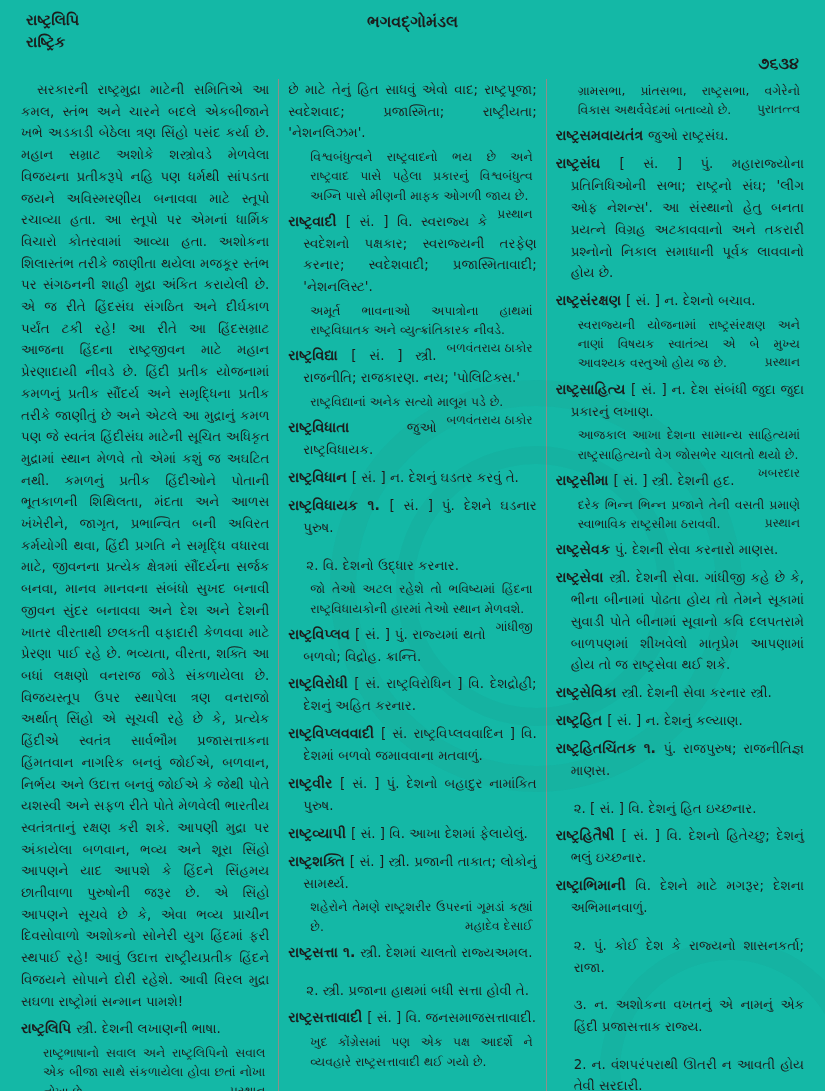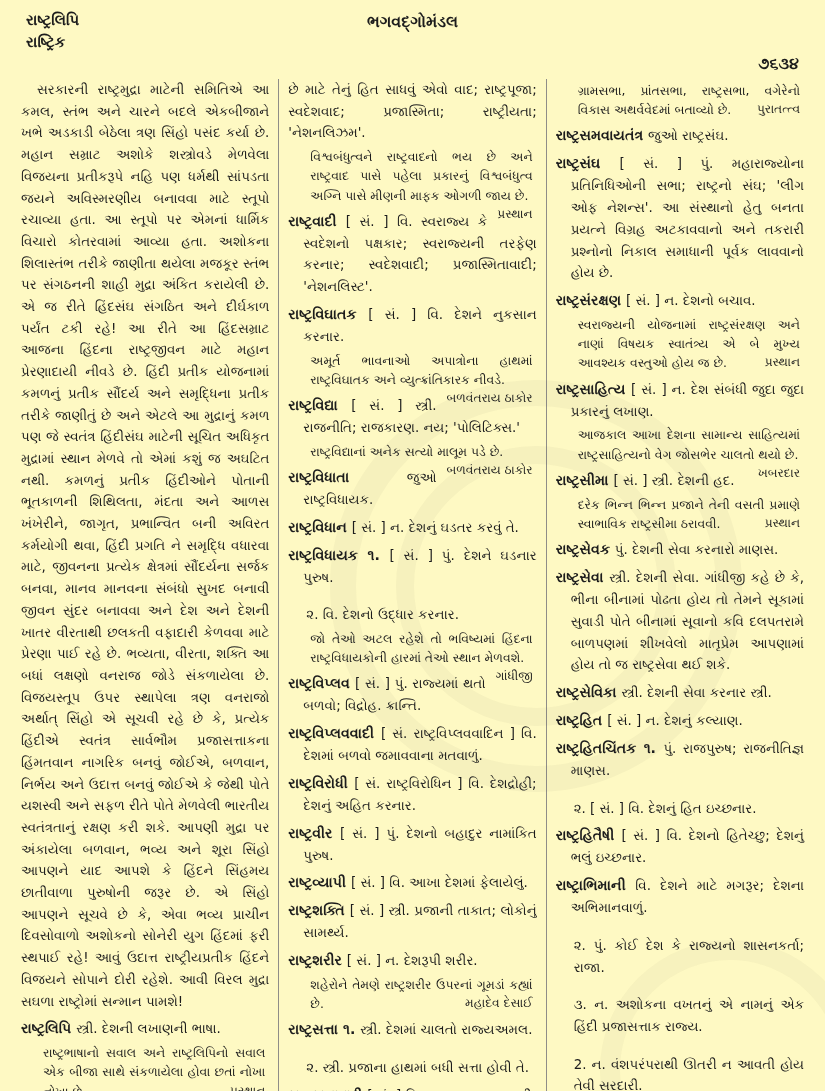--- a/index.html
+++ b/index.html
@@ -4,21 +4,21 @@
 <style>
   html,body{margin:0;padding:0;}
   body{
     width:825px;height:1091px;
     background:#e9e7e2;
     font-family:"DejaVu Sans","Liberation Sans",sans-serif;
   }
   .page{
     position:relative;
     width:825px;height:1091px;
-    background:#fef9c3;
+    background:#14b8a6;
     color:#1c1c1c;
     overflow:hidden;
     box-sizing:border-box;
   }
   
   .watermark{
     position:absolute;left:330px;top:380px;width:360px;height:360px;
     border:26px solid rgba(60,60,60,0.045);
     border-radius:50%;
     pointer-events:none;
@@ -87,36 +87,34 @@
   <main class="columns">
     <section class="col">
         <p class="body-text">સરકારની રાષ્ટ્રમુદ્રા માટેની સમિતિએ આ કમલ, સ્તંભ અને ચારને બદલે એકબીજાને ખભે અડકાડી બેઠેલા ત્રણ સિંહો પસંદ કર્યા છે. મહાન સમ્રાટ અશોકે શસ્ત્રોવડે મેળવેલા વિજયના પ્રતીકરૂપે નહિ પણ ધર્મથી સાંપડતા જયને અવિસ્મરણીય બનાવવા માટે સ્તૂપો રચાવ્યા હતા. આ સ્તૂપો પર એમનાં ધાર્મિક વિચારો કોતરવામાં આવ્યા હતા. અશોકના શિલાસ્તંભ તરીકે જાણીતા થયેલા મજકૂર સ્તંભ પર સંગઠનની શાહી મુદ્રા અંકિત કરાયેલી છે. એ જ રીતે હિંદસંઘ સંગઠિત અને દીર્ઘકાળ પર્યંત ટકી રહે! આ રીતે આ હિંદસમ્રાટ આજના હિંદના રાષ્ટ્રજીવન માટે મહાન પ્રેરણાદાયી નીવડે છે. હિંદી પ્રતીક યોજનામાં કમળનું પ્રતીક સૌંદર્ય અને સમૃદ્ધિના પ્રતીક તરીકે જાણીતું છે અને એટલે આ મુદ્રાનું કમળ પણ જે સ્વતંત્ર હિંદીસંઘ માટેની સૂચિત અધિકૃત મુદ્રામાં સ્થાન મેળવે તો એમાં કશું જ અઘટિત નથી. કમળનું પ્રતીક હિંદીઓને પોતાની ભૂતકાળની શિથિલતા, મંદતા અને આળસ ખંખેરીને, જાગૃત, પ્રભાન્વિત બની અવિરત કર્મયોગી થવા, હિંદી પ્રગતિ ને સમૃદ્ધિ વધારવા માટે, જીવનના પ્રત્યેક ક્ષેત્રમાં સૌંદર્યના સર્જક બનવા, માનવ માનવના સંબંધો સુખદ બનાવી જીવન સુંદર બનાવવા અને દેશ અને દેશની ખાતર વીરતાથી છલકતી વફાદારી કેળવવા માટે પ્રેરણા પાઈ રહે છે. ભવ્યતા, વીરતા, શક્તિ આ બધાં લક્ષણો વનરાજ જોડે સંકળાયેલા છે. વિજયસ્તૂપ ઉપર સ્થાપેલા ત્રણ વનરાજો અર્થાત્ સિંહો એ સૂચવી રહે છે કે, પ્રત્યેક હિંદીએ સ્વતંત્ર સાર્વભૌમ પ્રજાસત્તાકના હિંમતવાન નાગરિક બનવું જોઈએ, બળવાન, નિર્ભય અને ઉદાત્ત બનવું જોઈએ કે જેથી પોતે યશસ્વી અને સફળ રીતે પોતે મેળવેલી ભારતીય સ્વતંત્રતાનું રક્ષણ કરી શકે. આપણી મુદ્રા પર અંકાયેલા બળવાન, ભવ્ય અને શૂરા સિંહો આપણને યાદ આપશે કે હિંદને સિંહમય છાતીવાળા પુરુષોની જરૂર છે. એ સિંહો આપણને સૂચવે છે કે, એવા ભવ્ય પ્રાચીન દિવસોવાળો અશોકનો સોનેરી યુગ હિંદમાં ફરી સ્થપાઈ રહે! આવું ઉદાત્ત રાષ્ટ્રીયપ્રતીક હિંદને વિજયને સોપાને દોરી રહેશે. આવી વિરલ મુદ્રા સઘળા રાષ્ટ્રોમાં સન્માન પામશે!</p>
         <p class="entry"><span class="head">રાષ્ટ્રલિપિ </span>સ્ત્રી. દેશની લખાણની ભાષા.</p>
         <div class="quote"><span>રાષ્ટ્રભાષાનો સવાલ અને રાષ્ટ્રલિપિનો સવાલ એક બીજા સાથે સંકળાયેલા હોવા છતાં નોખા નોખા છે. </span><span class="attr">પ્રસ્થાન</span></div>
       </section>
     <section class="col">
         <p class="body-text body-cont">છે માટે તેનું હિત સાધવું એવો વાદ; રાષ્ટ્રપૂજા; સ્વદેશવાદ; પ્રજાસ્મિતા; રાષ્ટ્રીયતા; 'નેશનલિઝમ'.</p>
         <div class="quote"><span>વિશ્વબંધુત્વને રાષ્ટ્રવાદનો ભય છે અને રાષ્ટ્રવાદ પાસે પહેલા પ્રકારનું વિશ્વબંધુત્વ અગ્નિ પાસે મીણની માફક ઓગળી જાય છે. </span><span class="attr">પ્રસ્થાન</span></div>
         <p class="entry"><span class="head">રાષ્ટ્રવાદી </span>[ સં. ] વિ. સ્વરાજ્ય કે સ્વદેશનો પક્ષકાર; સ્વરાજ્યની તરફેણ કરનાર; સ્વદેશવાદી; પ્રજાસ્મિતાવાદી; 'નેશનલિસ્ટ'.</p>
-        <p class="entry"><span class="head">રાષ્ટ્રવિઘાતક </span>[ સં. ] વિ. દેશને નુકસાન કરનાર.</p>
         <div class="quote"><span>અમૂર્ત ભાવનાઓ અપાત્રોના હાથમાં રાષ્ટ્રવિઘાતક અને વ્યુત્ક્રાંતિકારક નીવડે. </span><span class="attr">બળવંતરાય ઠાકોર</span></div>
         <p class="entry"><span class="head">રાષ્ટ્રવિદ્યા </span>[ સં. ] સ્ત્રી. રાજનીતિ; રાજકારણ. નય; 'પોલિટિક્સ.'</p>
         <div class="quote"><span>રાષ્ટ્રવિદ્યાનાં અનેક સત્યો માલૂમ પડે છે. </span><span class="attr">બળવંતરાય ઠાકોર</span></div>
         <p class="entry"><span class="head">રાષ્ટ્રવિધાતા </span>જુઓ રાષ્ટ્રવિધાયક.</p>
         <p class="entry"><span class="head">રાષ્ટ્રવિધાન </span>[ સં. ] ન. દેશનું ઘડતર કરવું તે.</p>
         <p class="entry"><span class="head">રાષ્ટ્રવિધાયક ૧. </span>[ સં. ] પું. દેશને ઘડનાર પુરુષ.</p>
         <p class="sense">૨. વિ. દેશનો ઉદ્ધાર કરનાર.</p>
         <div class="quote"><span>જો તેઓ અટલ રહેશે તો ભવિષ્યમાં હિંદના રાષ્ટ્રવિધાયકોની હારમાં તેઓ સ્થાન મેળવશે. </span><span class="attr">ગાંધીજી</span></div>
         <p class="entry"><span class="head">રાષ્ટ્રવિપ્લવ </span>[ સં. ] પું. રાજ્યમાં થતો બળવો; વિદ્રોહ. ક્રાન્તિ.</p>
+        <p class="entry"><span class="head">રાષ્ટ્રવિરોધી </span>[ સં. રાષ્ટ્રવિરોધિન ] વિ. દેશદ્રોહી; દેશનું અહિત કરનાર.</p>
         <p class="entry"><span class="head">રાષ્ટ્રવિપ્લવવાદી </span>[ સં. રાષ્ટ્રવિપ્લવવાદિન ] વિ. દેશમાં બળવો જમાવવાના મતવાળું.</p>
-        <p class="entry"><span class="head">રાષ્ટ્રવિરોધી </span>[ સં. રાષ્ટ્રવિરોધિન ] વિ. દેશદ્રોહી; દેશનું અહિત કરનાર.</p>
         <p class="entry"><span class="head">રાષ્ટ્રવીર </span>[ સં. ] પું. દેશનો બહાદુર નામાંકિત પુરુષ.</p>
         <p class="entry"><span class="head">રાષ્ટ્રવ્યાપી </span>[ સં. ] વિ. આખા દેશમાં ફેલાયેલું.</p>
         <p class="entry"><span class="head">રાષ્ટ્રશક્તિ </span>[ સં. ] સ્ત્રી. પ્રજાની તાકાત; લોકોનું સામર્થ્ય.</p>
-        <p class="entry"><span class="head">રાષ્ટ્રશરીર </span>[ સં. ] ન. દેશરૂપી શરીર.</p>
         <div class="quote"><span>શહેરોને તેમણે રાષ્ટ્રશરીર ઉપરનાં ગૂમડાં કહ્યાં છે. </span><span class="attr">મહાદેવ દેસાઈ</span></div>
         <p class="entry"><span class="head">રાષ્ટ્રસત્તા ૧. </span>સ્ત્રી. દેશમાં ચાલતો રાજ્યઅમલ.</p>
         <p class="sense">૨. સ્ત્રી. પ્રજાના હાથમાં બધી સત્તા હોવી તે.</p>
         <p class="entry"><span class="head">રાષ્ટ્રસત્તાવાદી </span>[ સં. ] વિ. જનસમાજસત્તાવાદી.</p>
         <div class="quote"><span>ખુદ કોંગ્રેસમાં પણ એક પક્ષ આદર્શે ને વ્યવહારે રાષ્ટ્રસત્તાવાદી થઈ ગયો છે. </span></div>
       </section>
     <section class="col">
         <div class="quote"><span>ગ્રામસભા, પ્રાંતસભા, રાષ્ટ્રસભા, વગેરેનો વિકાસ અથર્વવેદમાં બતાવ્યો છે. </span><span class="attr">પુરાતત્ત્વ</span></div>
         <p class="entry"><span class="head">રાષ્ટ્રસમવાયતંત્ર </span>જુઓ રાષ્ટ્રસંઘ.</p>
         <p class="entry"><span class="head">રાષ્ટ્રસંઘ </span>[ સં. ] પું. મહારાજ્યોના પ્રતિનિધિઓની સભા; રાષ્ટ્રનો સંઘ; 'લીગ ઓફ નેશન્સ'. આ સંસ્થાનો હેતુ બનતા પ્રયત્ને વિગ્રહ અટકાવવાનો અને તકરારી પ્રશ્નોનો નિકાલ સમાધાની પૂર્વક લાવવાનો હોય છે.</p>

